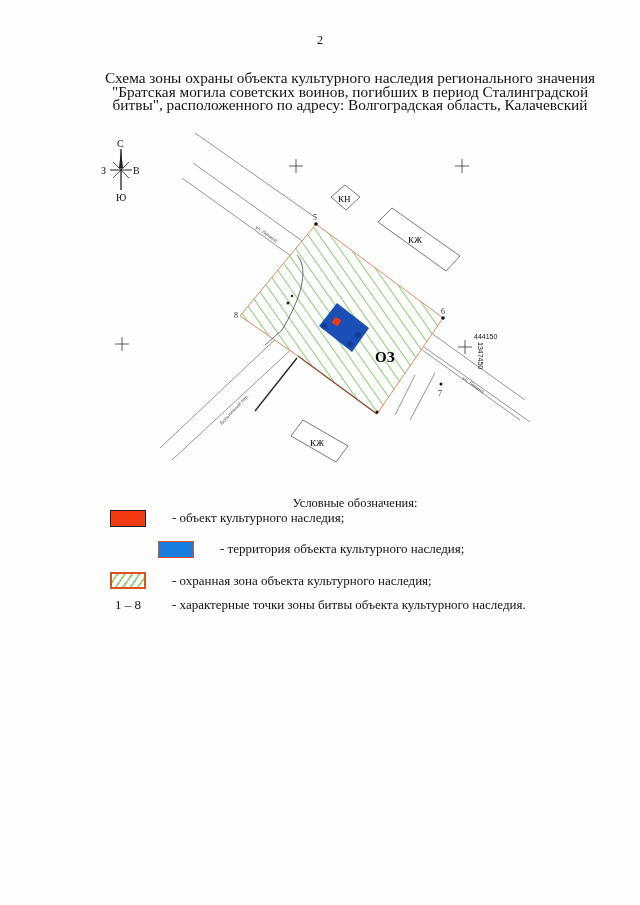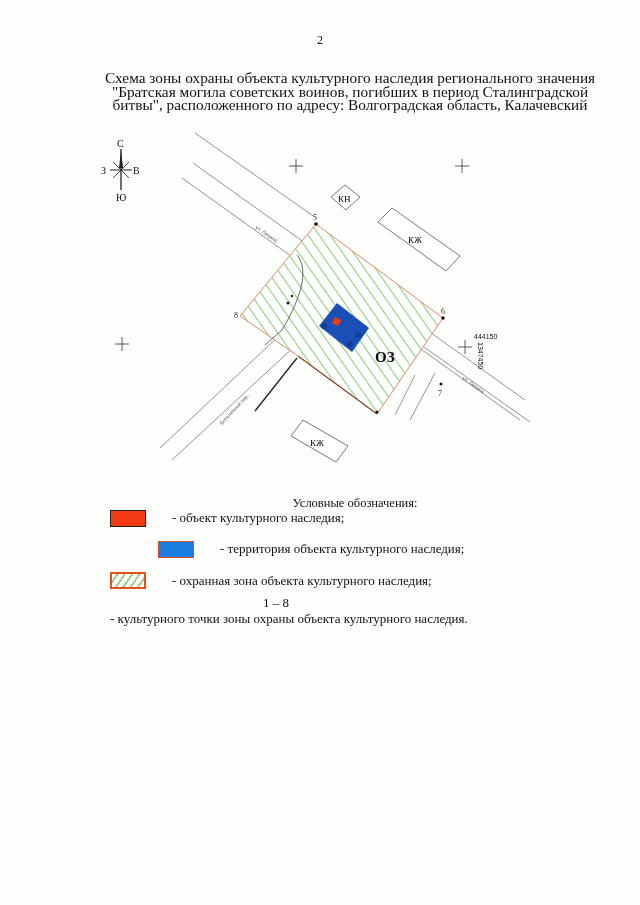--- a/index.html
+++ b/index.html
@@ -139,16 +139,16 @@
   <span>- объект культурного наследия;</span>
 </div>
 <div class="legend-row" style="top:539px;margin-left:48px;">
   <div class="swatch sw-territory"></div>
   <span>- территория объекта культурного наследия;</span>
 </div>
 <div class="legend-row" style="top:569px;align-items:flex-end;">
   <div class="swatch sw-zone"></div>
   <span>- охранная зона объекта культурного наследия;</span>
 </div>
-<div class="legend-row" style="top:595px;flex-direction:column;">
+<div class="legend-row" style="top:595px;">
   <div class="points-label">1 – 8</div>
-  <span>- культурного точки зоны охраны объекта культурного наследия.</span>
+  <span>- характерные точки зоны битвы объекта культурного наследия.</span>
 </div>
 
 </body></html>

